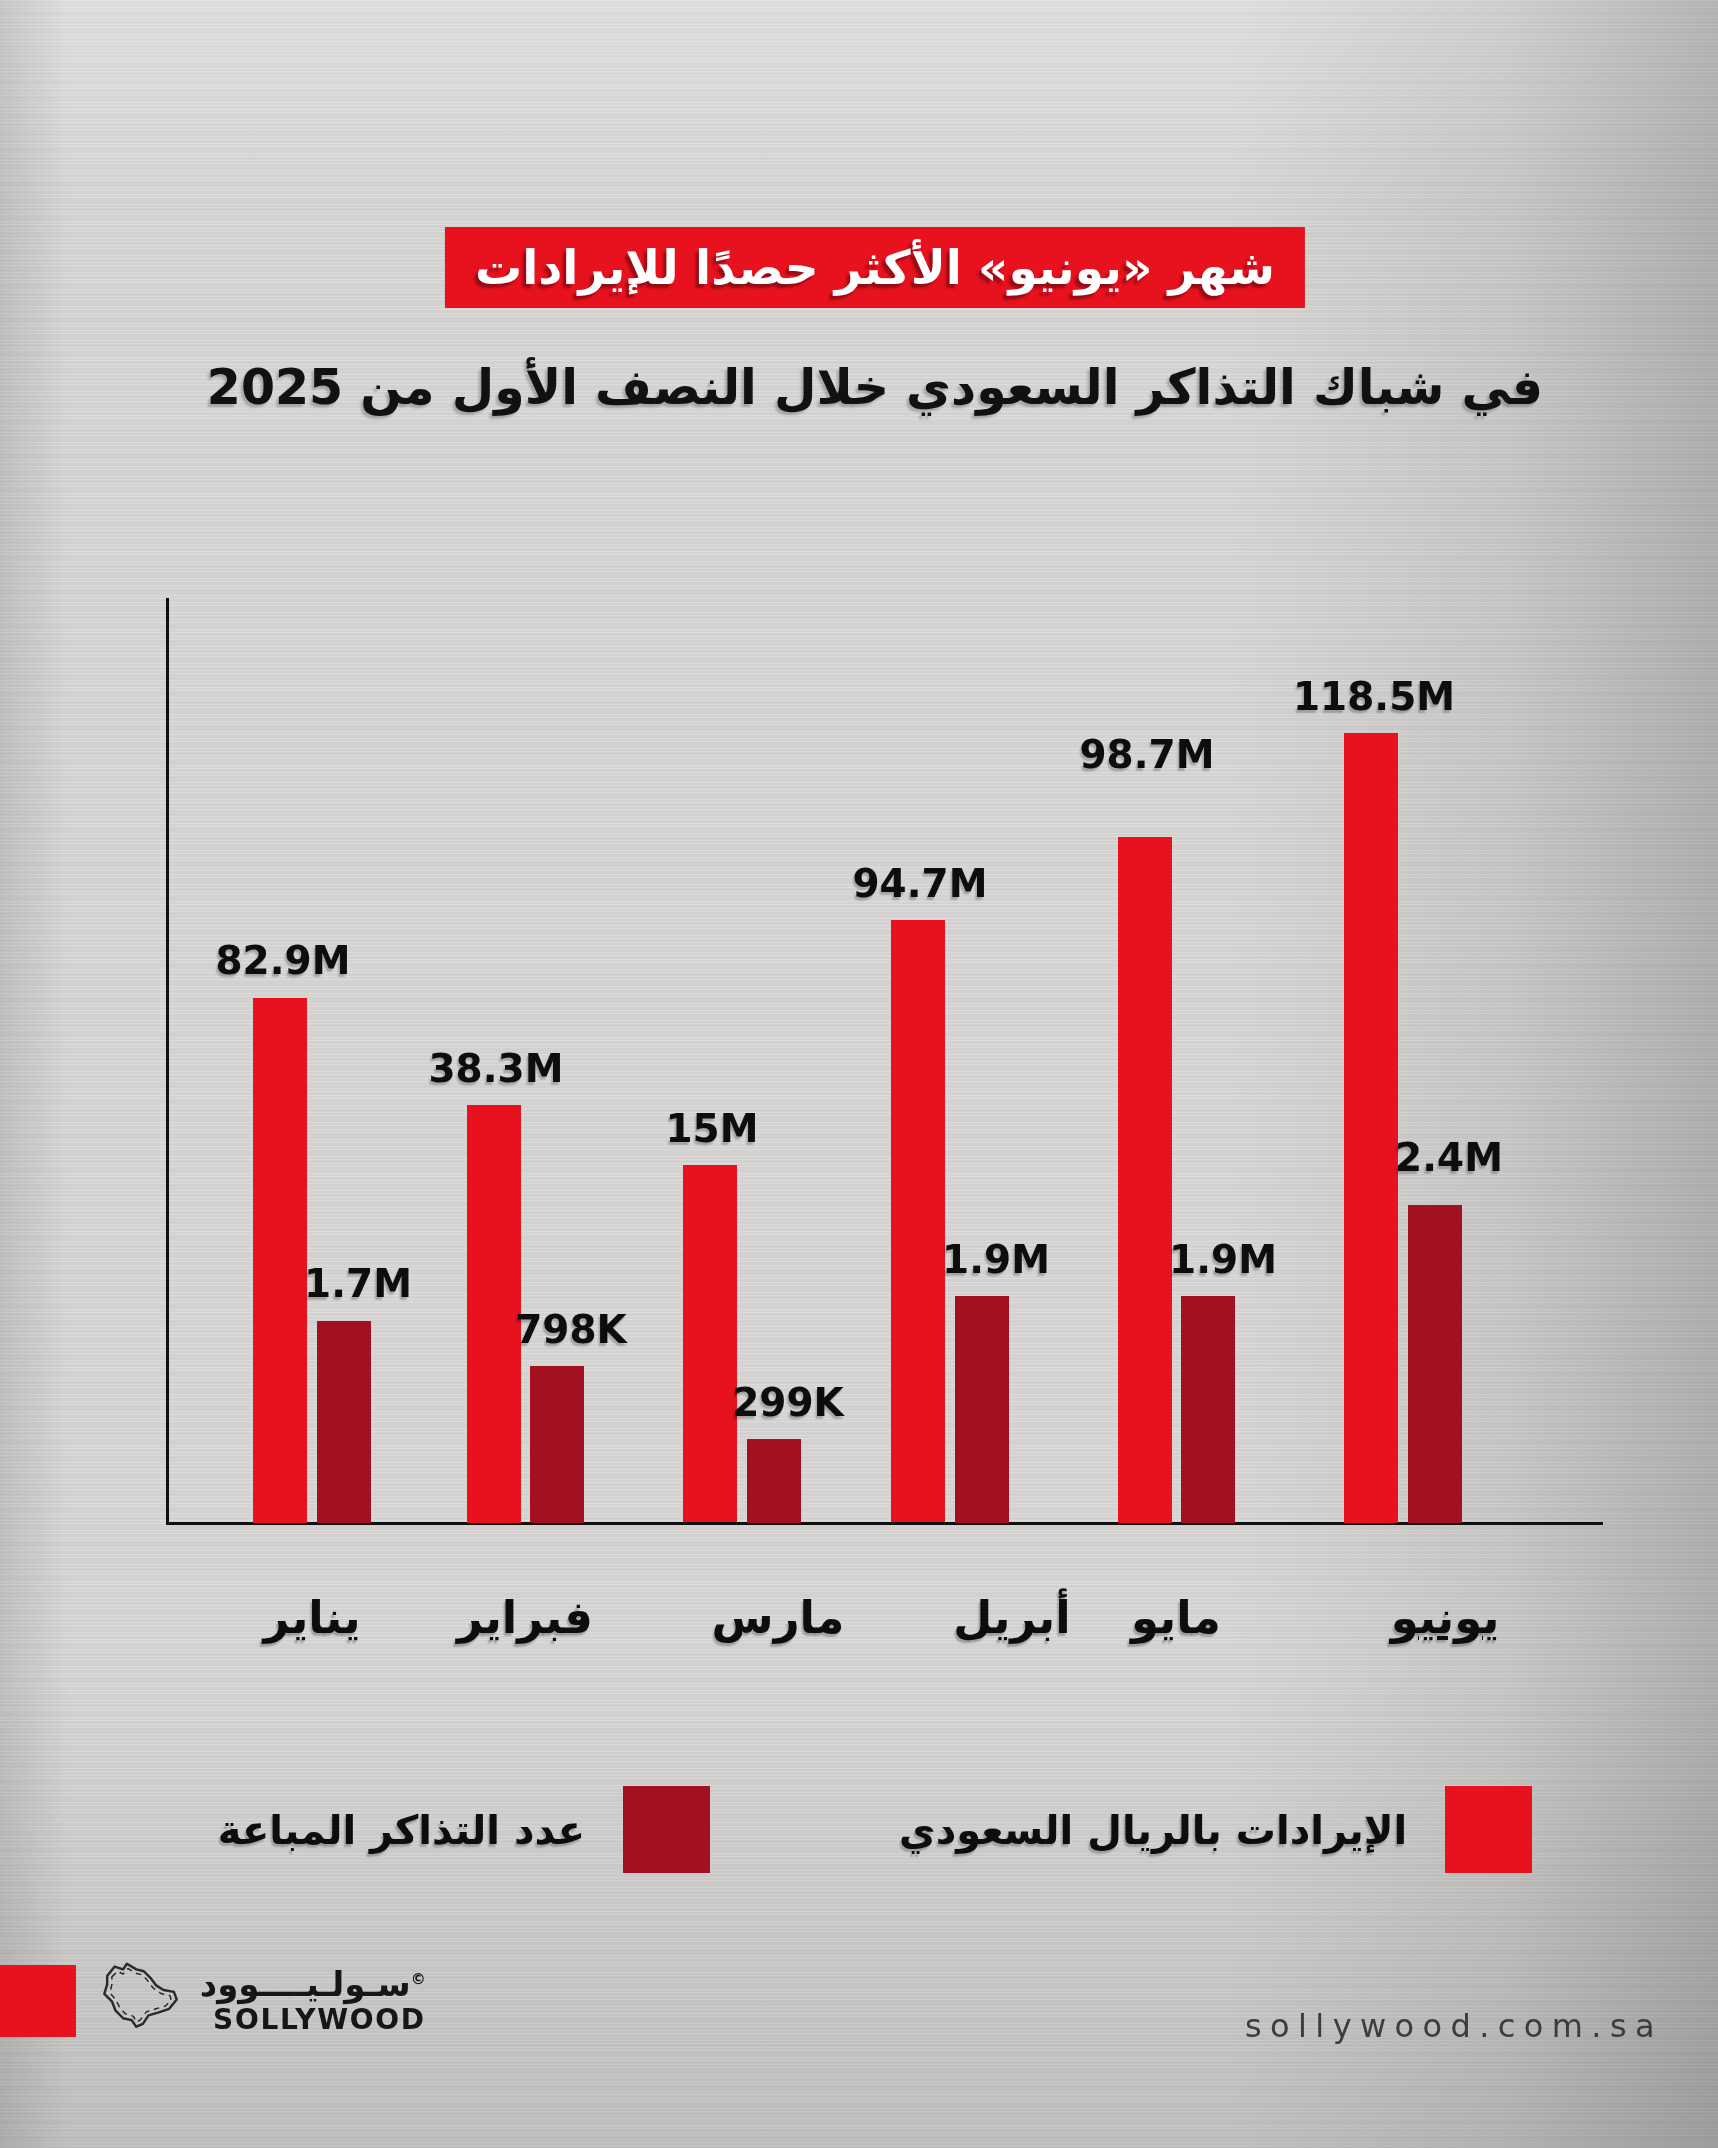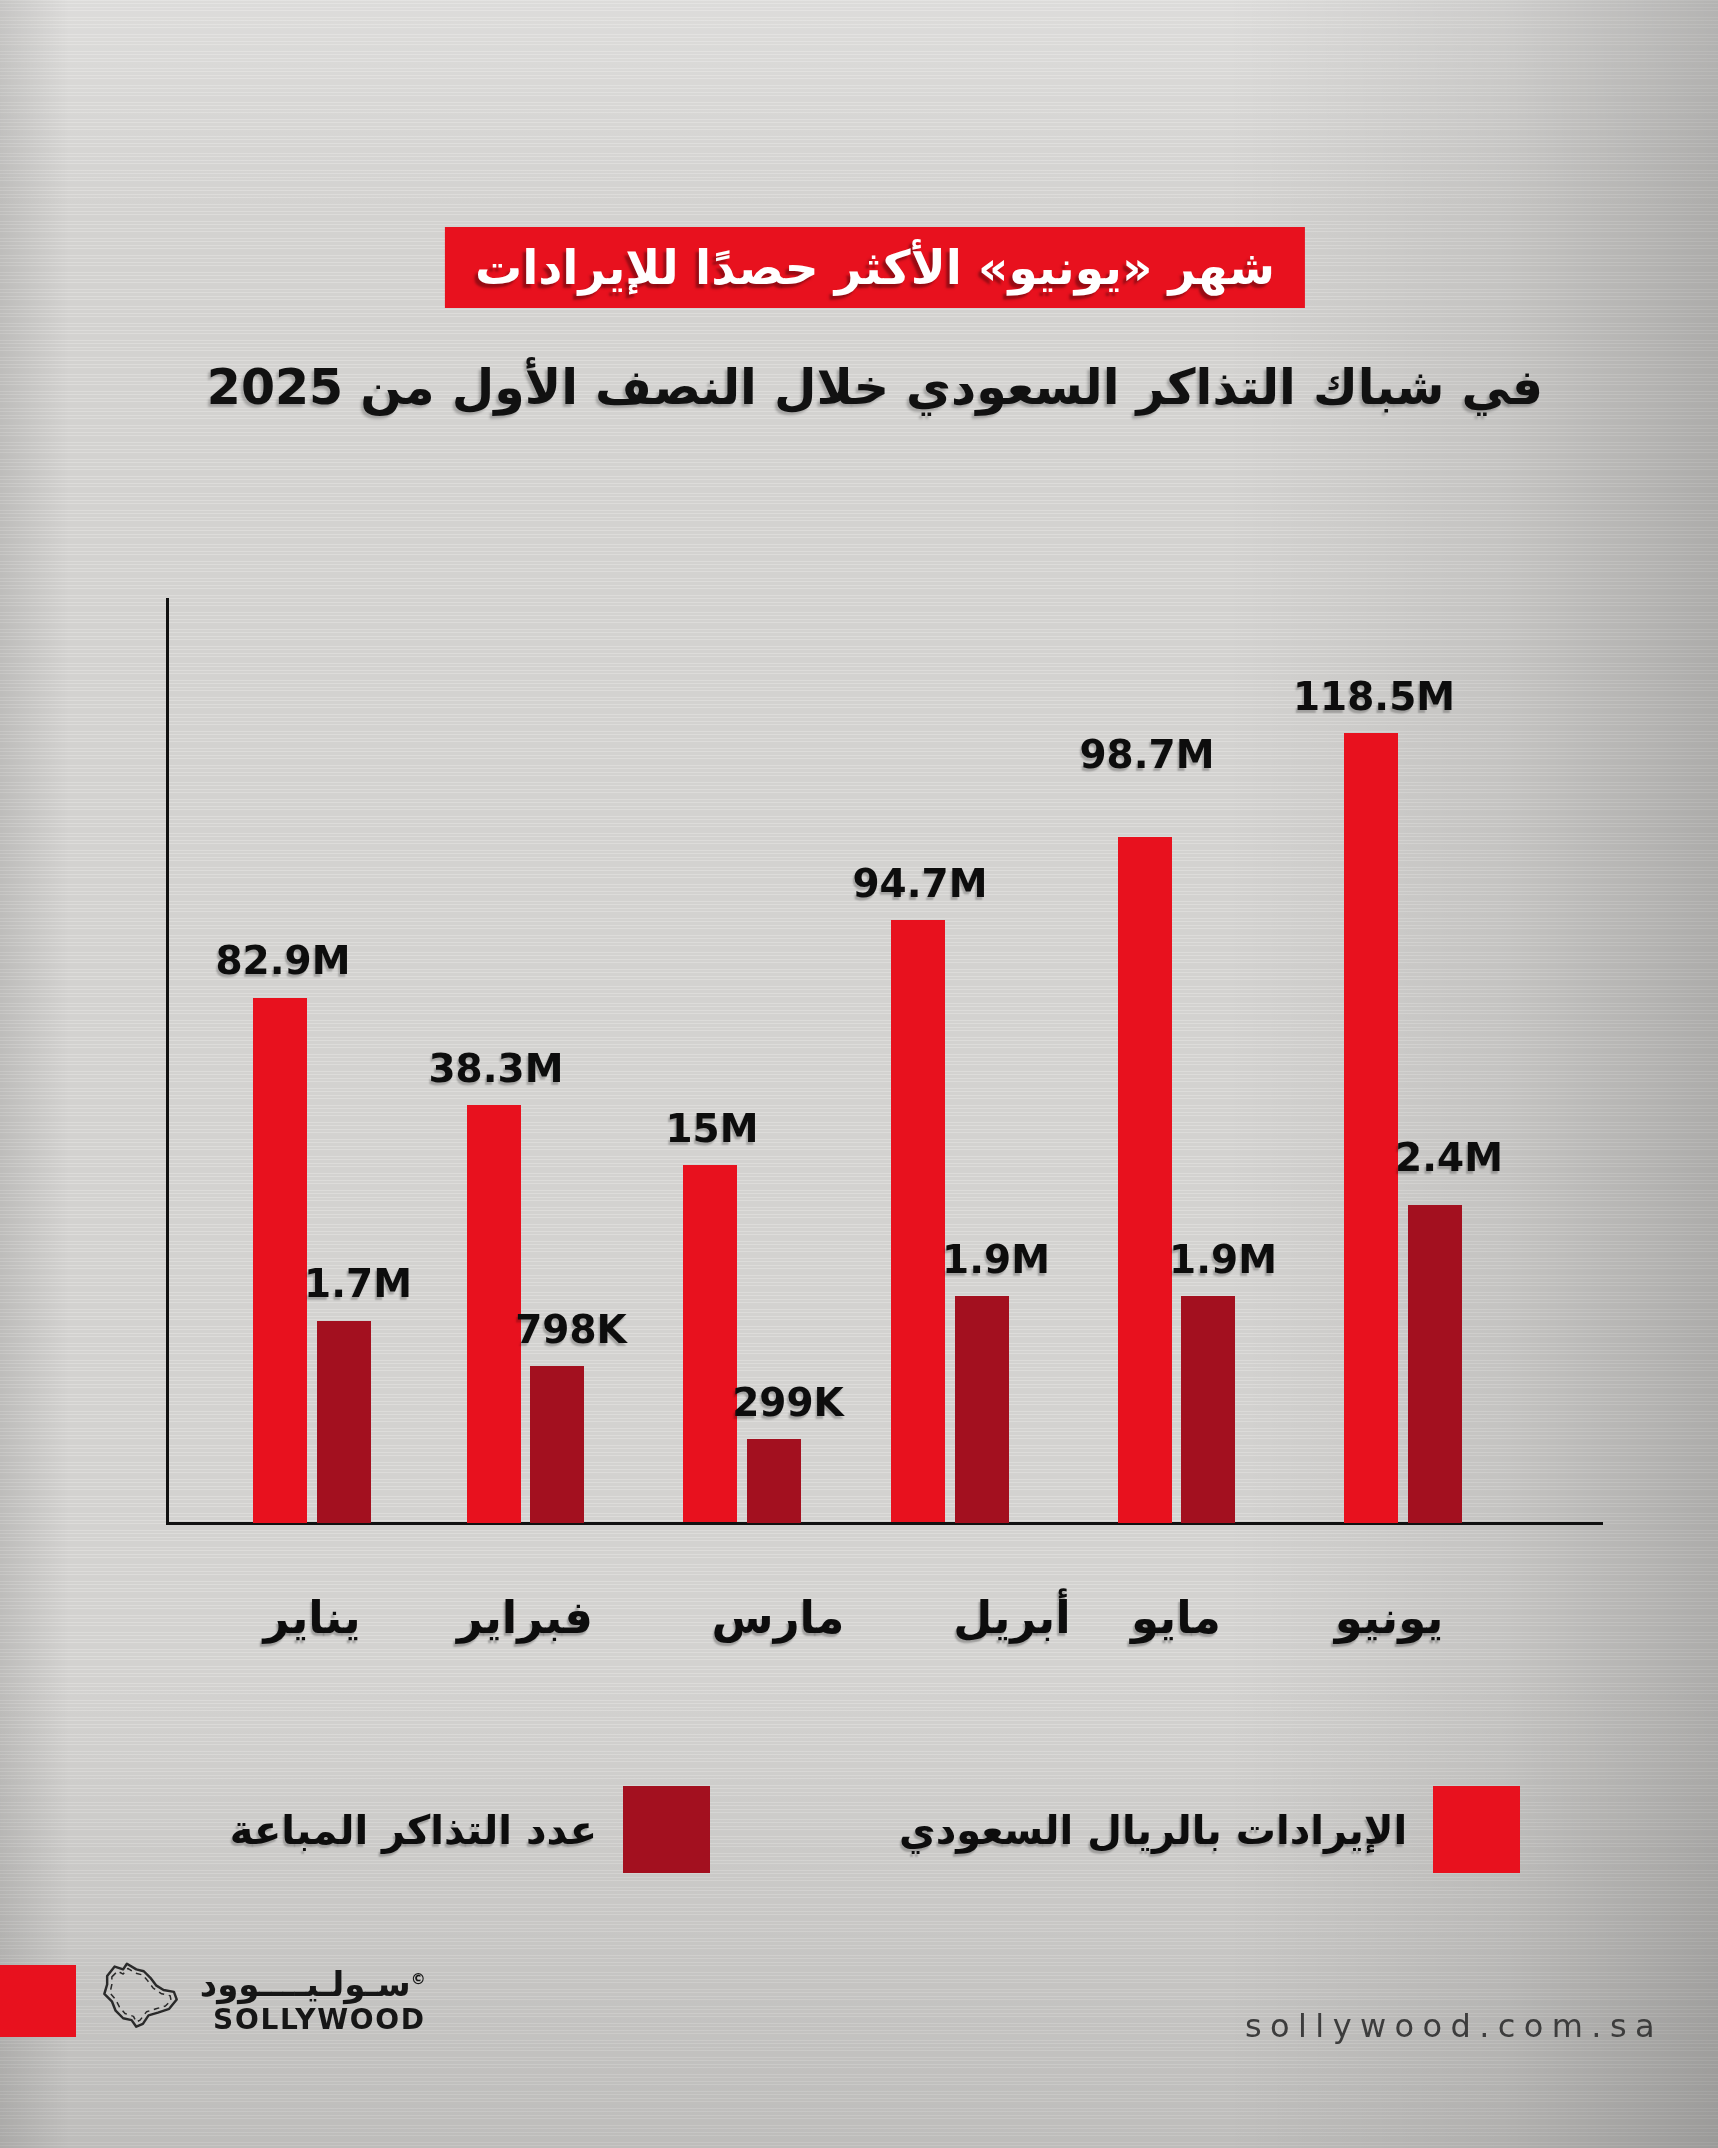--- a/index.html
+++ b/index.html
@@ -48,21 +48,21 @@
     position:absolute;transform:translateX(-50%);
     font-size:45px;font-weight:bold;color:#0d0d0d;white-space:nowrap;
     text-shadow:-1.7px 2.5px 1.7px rgba(0,0,0,.25);
     top:1591px;
   }
   
   .legend{
     position:absolute;left:0;right:0;top:1786px;
     display:flex;justify-content:center;align-items:center;gap:189px;
   }
-  .legend-item{display:flex;align-items:center;gap:26px;}
+  .legend-item{display:flex;align-items:center;gap:38px;}
   .legend-text{
     font-size:40px;font-weight:bold;color:#0d0d0d;white-space:nowrap;
     text-shadow:-1.7px 2.5px 1.7px rgba(0,0,0,.22);
   }
   .swatch{width:87px;height:87px;display:inline-block;}
   
   .footer-red-block{position:absolute;left:0;top:1965px;width:76px;height:72px;background:#e8111e;}
   .brand{position:absolute;left:94px;top:1955px;display:flex;align-items:center;gap:11.7px;}
   .brand svg{display:block;}
   .brand-text{display:flex;flex-direction:column;align-items:flex-end;}
@@ -117,21 +117,21 @@
         <div class="bar" style="left: 1408px; top: 1205px; width: 54px; height: 318px; background: rgb(163, 16, 31);"></div>
         <div class="bar-label" style="left: 1374px; top: 673px;">118.5M</div>
         <div class="bar-label" style="left: 1449px; top: 1134px;">2.4M</div>
       </div>
     <div id="months">
         <div class="month-label" dir="rtl" style="left: 312px;">يناير</div>
         <div class="month-label" dir="rtl" style="left: 525px;">فبراير</div>
         <div class="month-label" dir="rtl" style="left: 778px;">مارس</div>
         <div class="month-label" dir="rtl" style="left: 990px; margin-left: 22px;">أبريل</div>
         <div class="month-label" dir="rtl" style="left: 1176px;">مايو</div>
-        <div class="month-label" dir="rtl" style="left: 1389px;">يونيو</div>
+        <div class="month-label" dir="rtl" style="left: 1445px; text-decoration: underline;">يونيو</div>
       </div>
   </div>
 
   <div class="legend">
     <div class="legend-item">
       <span class="legend-text" dir="rtl">عدد التذاكر المباعة</span>
       <span class="swatch" id="swatch-tickets" style="background: rgb(163, 16, 31);"></span>
     </div>
     <div class="legend-item">
       <span class="legend-text" dir="rtl">الإيرادات بالريال السعودي</span>

